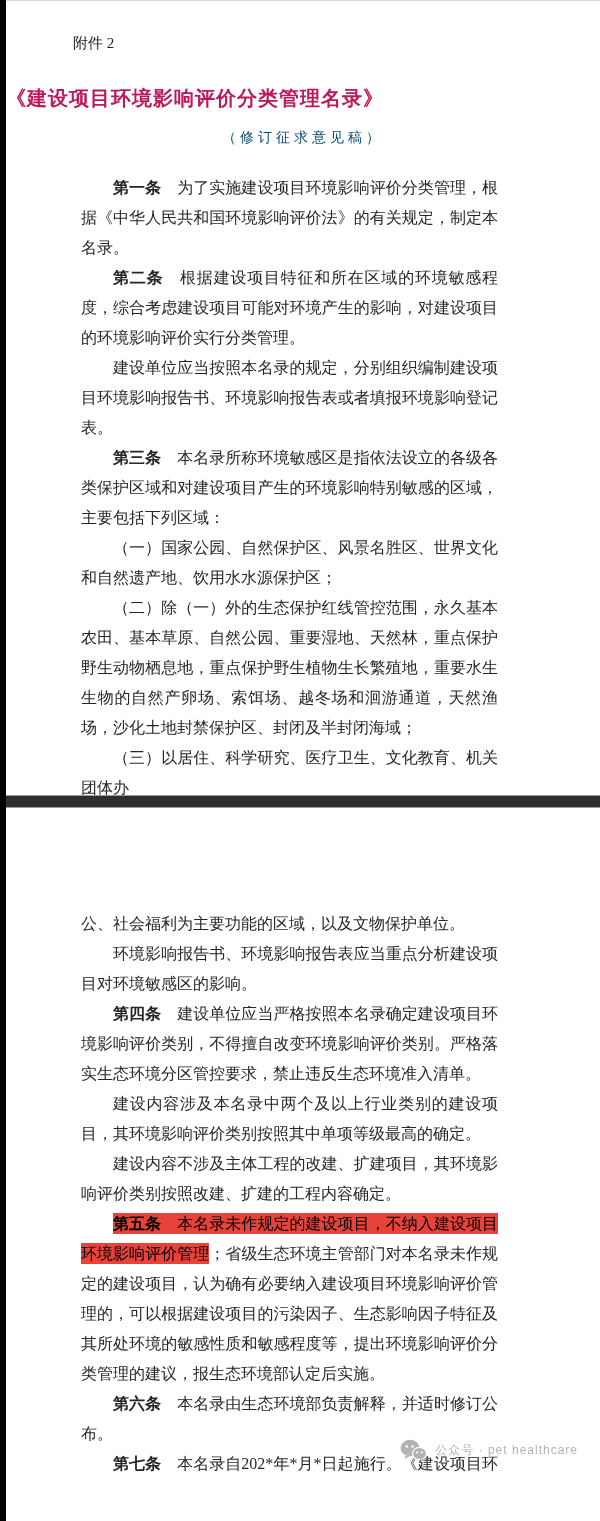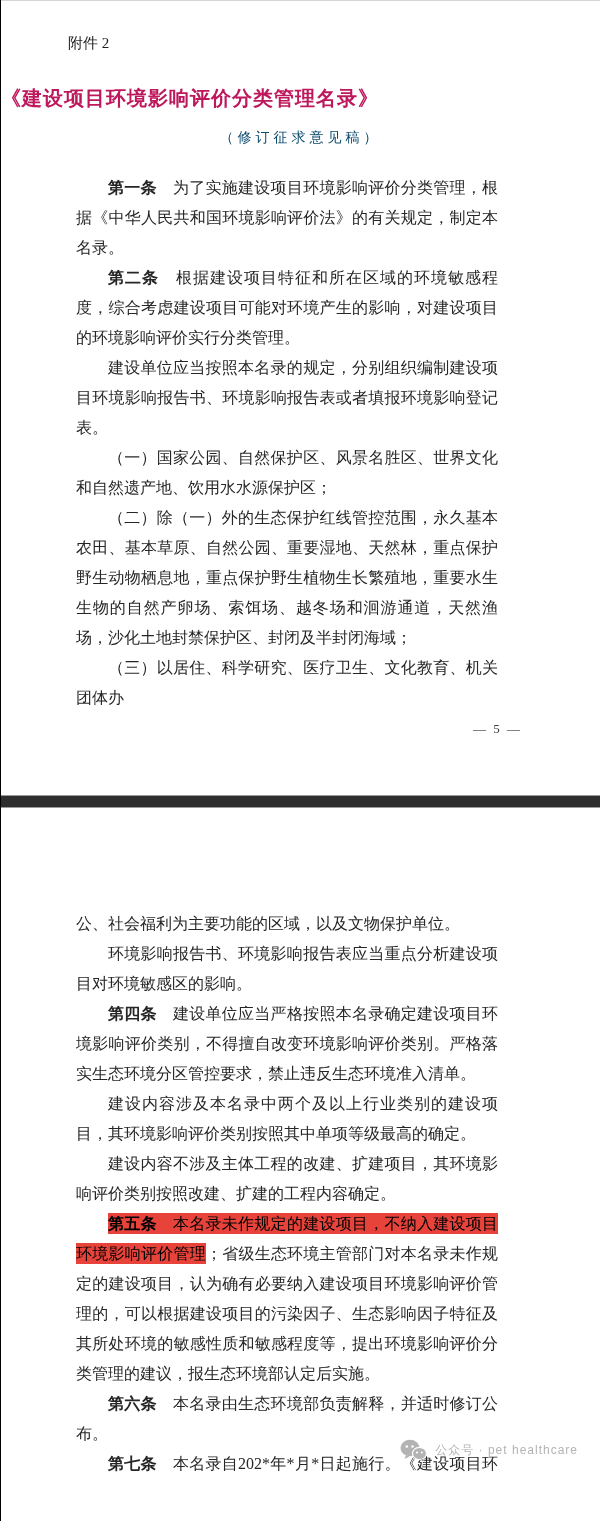--- a/index.html
+++ b/index.html
@@ -10,21 +10,21 @@
   }
   *{margin:0;padding:0;box-sizing:border-box;}
   html,body{background:#ffffff;}
   body{
     width:600px;height:1521px;overflow:hidden;
     font-family:"Liberation Serif","DejaVu Serif",serif;
     color:var(--ink);
   }
   .sheet{
     width:600px;height:1521px;
-    border-left:1px solid #000000;
+    border-left:6px solid #000000;
     position:relative;
   }
   .page{background:#ffffff;overflow:hidden;position:relative;}
   .page1{height:795px;border-top:1px solid #d4d4d4;padding-top:33px;}
   .page2{height:664px;padding-top:75px;}
   .divider{height:13px;width:600px;background:var(--divider);
     border-top:1px solid #9a9a9a;border-bottom:1px solid #9a9a9a;}
   .attachment{
     font-size:15px;padding-left:67px;color:#1e1e1e;
   }
@@ -65,20 +65,21 @@
 <div class="sheet">
 
   <div class="page page1">
     <div class="attachment">附件 2</div>
     <h1 class="title">《建设项目环境影响评价分类管理名录》</h1>
     <div class="subtitle">（修订征求意见稿）</div>
     <div class="body-text">
         <p><span class="seg-bold">第一条</span><span>　为了实施建设项目环境影响评价分类管理，根据《中华人民共和国环境影响评价法》的有关规定，制定本名录。</span></p>
         <p><span class="seg-bold">第二条</span><span>　根据建设项目特征和所在区域的环境敏感程度，综合考虑建设项目可能对环境产生的影响，对建设项目的环境影响评价实行分类管理。</span></p>
         <p><span>建设单位应当按照本名录的规定，分别组织编制建设项目环境影响报告书、环境影响报告表或者填报环境影响登记表。</span></p>
+        <p><span class="seg-bold">第三条</span><span>　本名录所称环境敏感区是指依法设立的各级各类保护区域和对建设项目产生的环境影响特别敏感的区域，主要包括下列区域：</span></p>
         <p><span>（一）国家公园、自然保护区、风景名胜区、世界文化和自然遗产地、饮用水水源保护区；</span></p>
         <p><span>（二）除（一）外的生态保护红线管控范围，永久基本农田、基本草原、自然公园、重要湿地、天然林，重点保护野生动物栖息地，重点保护野生植物生长繁殖地，重要水生生物的自然产卵场、索饵场、越冬场和洄游通道，天然渔场，沙化土地封禁保护区、封闭及半封闭海域；</span></p>
         <p><span>（三）以居住、科学研究、医疗卫生、文化教育、机关团体办</span></p>
       </div>
     <div class="page-num">— 5 —</div>
   </div>
 
   <div class="divider"></div>
 
   <div class="page page2">

